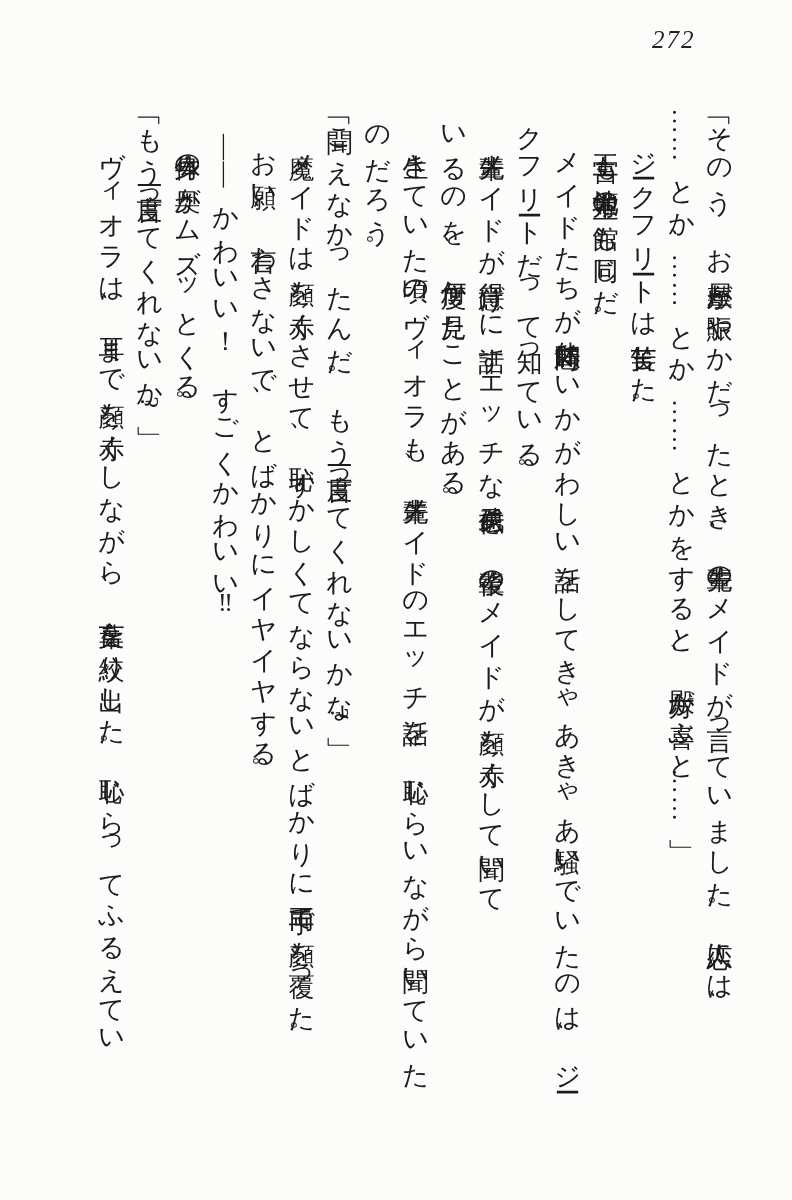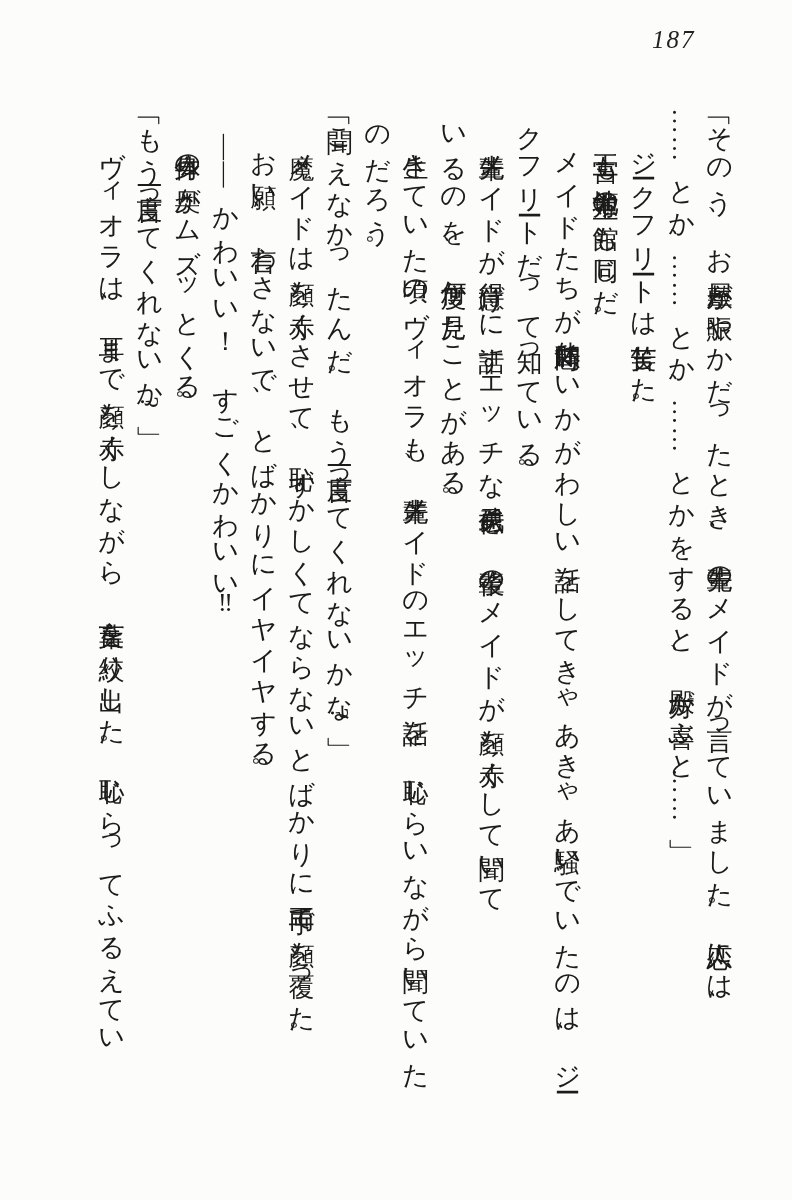--- a/index.html
+++ b/index.html
@@ -41,21 +41,21 @@
     white-space: nowrap;
   }
   .text-block p.indent {
     text-indent: 1em;
   }
 </style>
 </head>
 <body>
 
 <div class="page">
-  <div class="page-number">187</div>
+  <div class="page-number">272</div>
   <div class="text-block">
     <p>「そのう、お屋敷が賑やかだったとき、先輩のメイドが言っていました。恋人には、</p>
     <p>……とか、……とか、……とかをすると、殿方が喜ぶと……」</p>
     <p class="indent">ジークフリートは苦笑した。</p>
     <p class="indent">王宮も地方領主の館も同じだ。</p>
     <p class="indent">メイドたちが休憩時間にいかがわしい話をしてきゃあきゃあ騒いでいたのは、ジー</p>
     <p>クフリートだって知っている。</p>
     <p class="indent">先輩メイドが得意げに話すエッチな武勇伝を、後輩のメイドが顔を赤くして聞いて</p>
     <p>いるのを、何度か見たことがある。</p>
     <p class="indent">生きていた頃のヴィオラも、先輩メイドのエッチ話を、恥じらいながら聞いていた</p>

